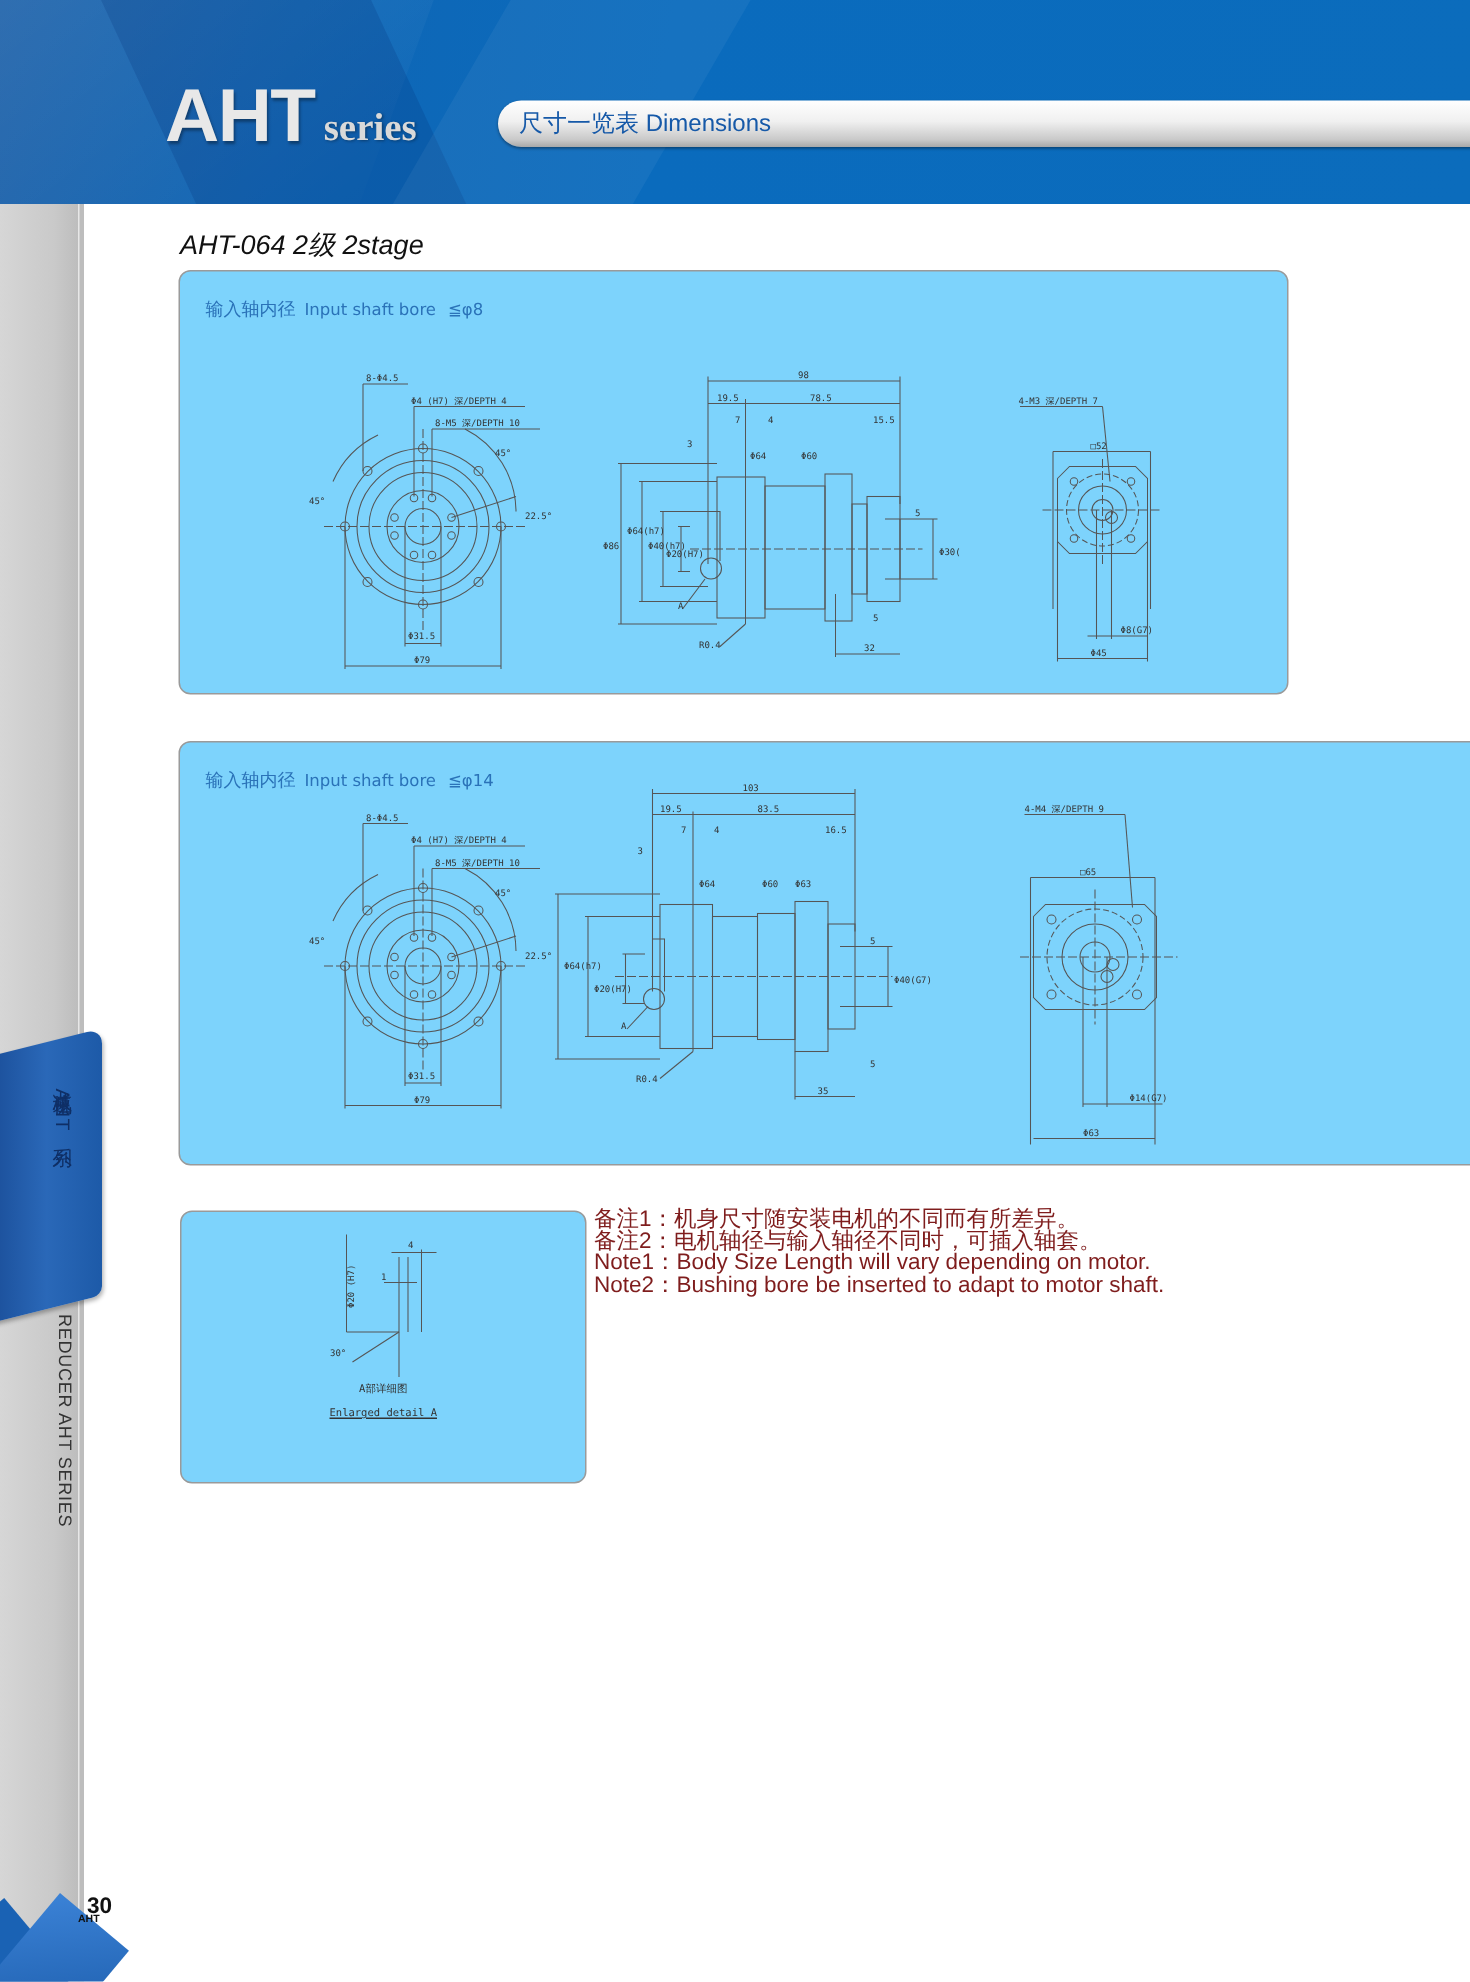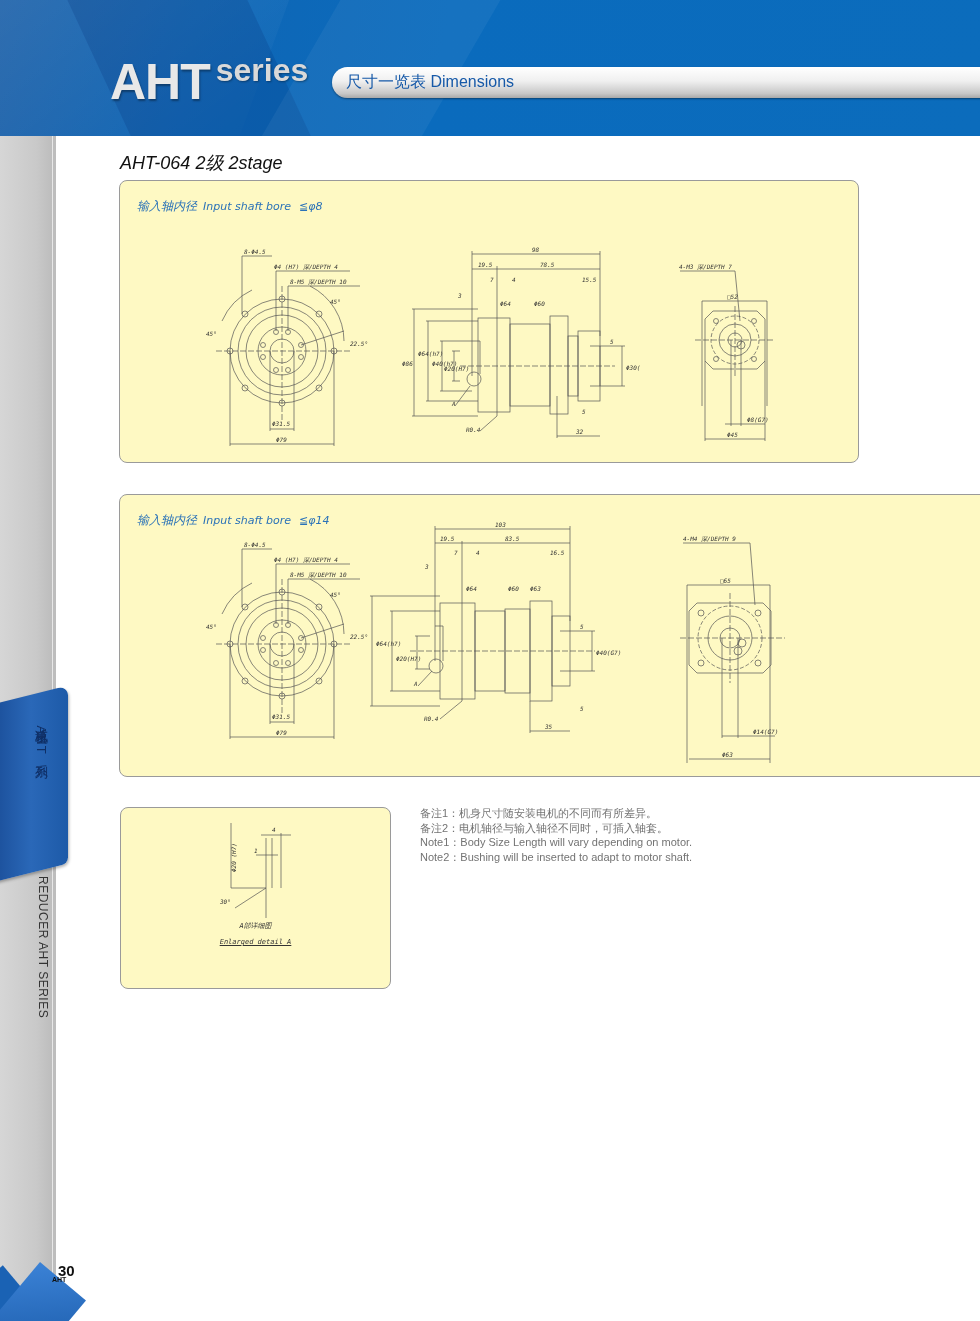--- a/index.html
+++ b/index.html
@@ -10,22 +10,22 @@
     background: linear-gradient(100deg, #1a5fa8 0%, #0f66b5 20%, #0a6bbd 45%, #0b6cbc 100%); overflow: hidden; }
   .header .facet1 { position: absolute; left: -40px; top: -20px; width: 300px; height: 200px;
     background: linear-gradient(135deg, rgba(255,255,255,0.10), rgba(255,255,255,0)); transform: skewX(-20deg); }
   .header .facet2 { position: absolute; left: 100px; top: 0; width: 180px; height: 140px;
     background: rgba(0,40,110,0.18); transform: skewX(25deg); }
   .header .facet3 { position: absolute; left: 300px; top: 0; width: 160px; height: 140px;
     background: rgba(255,255,255,0.05); transform: skewX(-30deg); }
   .brand { position: absolute; left: 110px; top: 52px; display: flex; align-items: flex-end; }
   .brand-main { font-family: "Liberation Sans", sans-serif; font-weight: bold; font-size: 50px; line-height: 50px;
     color: #e8e8e8; letter-spacing: -1px; text-shadow: 1px 2px 2px rgba(0,0,0,0.35); }
-  .brand-sub { font-family: Liberation Sans, sans-serif; font-weight: bold; font-size: 32px; color: #d9d9d9;
-    margin-left: 6px; margin-bottom: 18px; text-shadow: 1px 1px 2px rgba(0,0,0,0.35); }
+  .brand-sub { font-family: Liberation Serif, serif; font-weight: bold; font-size: 26px; color: #d9d9d9;
+    margin-left: 6px; margin-bottom: 2px; text-shadow: 1px 1px 2px rgba(0,0,0,0.35); }
   .title-bar { position: absolute; left: 332px; top: 67px; width: 660px; height: 31px; border-radius: 16px 0 0 16px;
     background: linear-gradient(180deg, #ffffff 0%, #f0f0f0 45%, #c8c8c8 85%, #a8a8a8 100%);
     box-shadow: 0 1px 2px rgba(0,0,0,0.4); display: flex; align-items: center; padding-left: 14px; }
   .title-bar span { font-size: 16px; color: #1659a8; }
 
   
   .side-strip { position: absolute; left: 0; top: 136px; width: 52px; height: 1185px;
     background: linear-gradient(90deg, #d6d6d6 0%, #c9c9c9 70%, #bdbdbd 100%); }
   .side-line { position: absolute; left: 52px; top: 136px; width: 4px; height: 1185px; background: #bdbdbd; border-left: 1px solid #e7e7e7; }
   .side-tab { position: absolute; left: -6px; top: 704px; width: 74px; height: 178px;
@@ -36,30 +36,30 @@
   .side-series-text { position: absolute; left: 36px; top: 876px; writing-mode: vertical-rl;
     font-size: 12px; color: #333; letter-spacing: 0.5px; }
   .page-corner { position: absolute; left: 40px; top: 1262px; width: 60px; height: 80px;
     background: linear-gradient(135deg, #3b82d6, #1a5aa8); transform: rotate(40deg); transform-origin: left top; }
   .page-corner2 { position: absolute; left: -10px; top: 1270px; width: 40px; height: 70px; background: #1a62b4; transform: rotate(-40deg); }
   .page-num { position: absolute; left: 58px; top: 1262px; font-size: 15px; font-weight: bold; color: #111; }
   .page-num-sub { position: absolute; left: 52px; top: 1276px; font-size: 7px; font-weight: bold; color: #111; }
 
   
   .model-title { position: absolute; left: 120px; top: 151px; font-size: 18px; font-style: italic; color: #111; text-align: right; }
-  .panel { position: absolute; border: 1px solid #9a9a9a; border-radius: 8px; background: #fef9c3; font-style: italic; }
+  .panel { position: absolute; border: 1px solid #9a9a9a; border-radius: 8px; background: #7dd3fc; }
   .panel-label { position: absolute; left: 17px; top: 17px; font-size: 12px; color: #2a72b8; white-space: nowrap; }
   .panel-label .en { margin-left: 6px; font-family: "DejaVu Sans", sans-serif; font-size: 11px; }
   .panel-label .spec { margin-left: 8px; font-family: "DejaVu Sans", sans-serif; font-size: 11px; }
 
   .drawing { position: absolute; }
   .drawing svg { display: block; }
   .drawing text { font-family: "DejaVu Sans Mono", monospace; font-size: 6px; fill: #333; }
 
-  .notes { position: absolute; left: 420px; top: 806px; font-size: 11px; color: #737373; line-height: 14.5px; }
+  .notes { position: absolute; left: 396px; top: 806px; font-size: 15px; color: #7f1d1d; line-height: 14.5px; }
   .notes div { white-space: nowrap; }
   .detail-caption { position: absolute; width: 100%; text-align: center; font-size: 7px; color: #333; font-family: "DejaVu Sans Mono", monospace; }
 </style>
 </head>
 <body>
 
 <div class="header">
   <div class="facet1"></div>
   <div class="facet2"></div>
   <div class="facet3"></div>
@@ -401,14 +401,14 @@
     </svg>
   </div>
   <div class="detail-caption" style="top:113px;">A部详细图</div>
   <div class="detail-caption" style="top:130px; text-decoration:underline;">Enlarged detail A</div>
 </div>
 
 <div class="notes">
   <div>备注1：机身尺寸随安装电机的不同而有所差异。</div>
   <div>备注2：电机轴径与输入轴径不同时，可插入轴套。</div>
   <div>Note1：Body Size Length will vary depending on motor.</div>
-  <div>Note2：Bushing will be inserted to adapt to motor shaft.</div>
+  <div>Note2：Bushing bore be inserted to adapt to motor shaft.</div>
 </div>
 
 </body></html>

